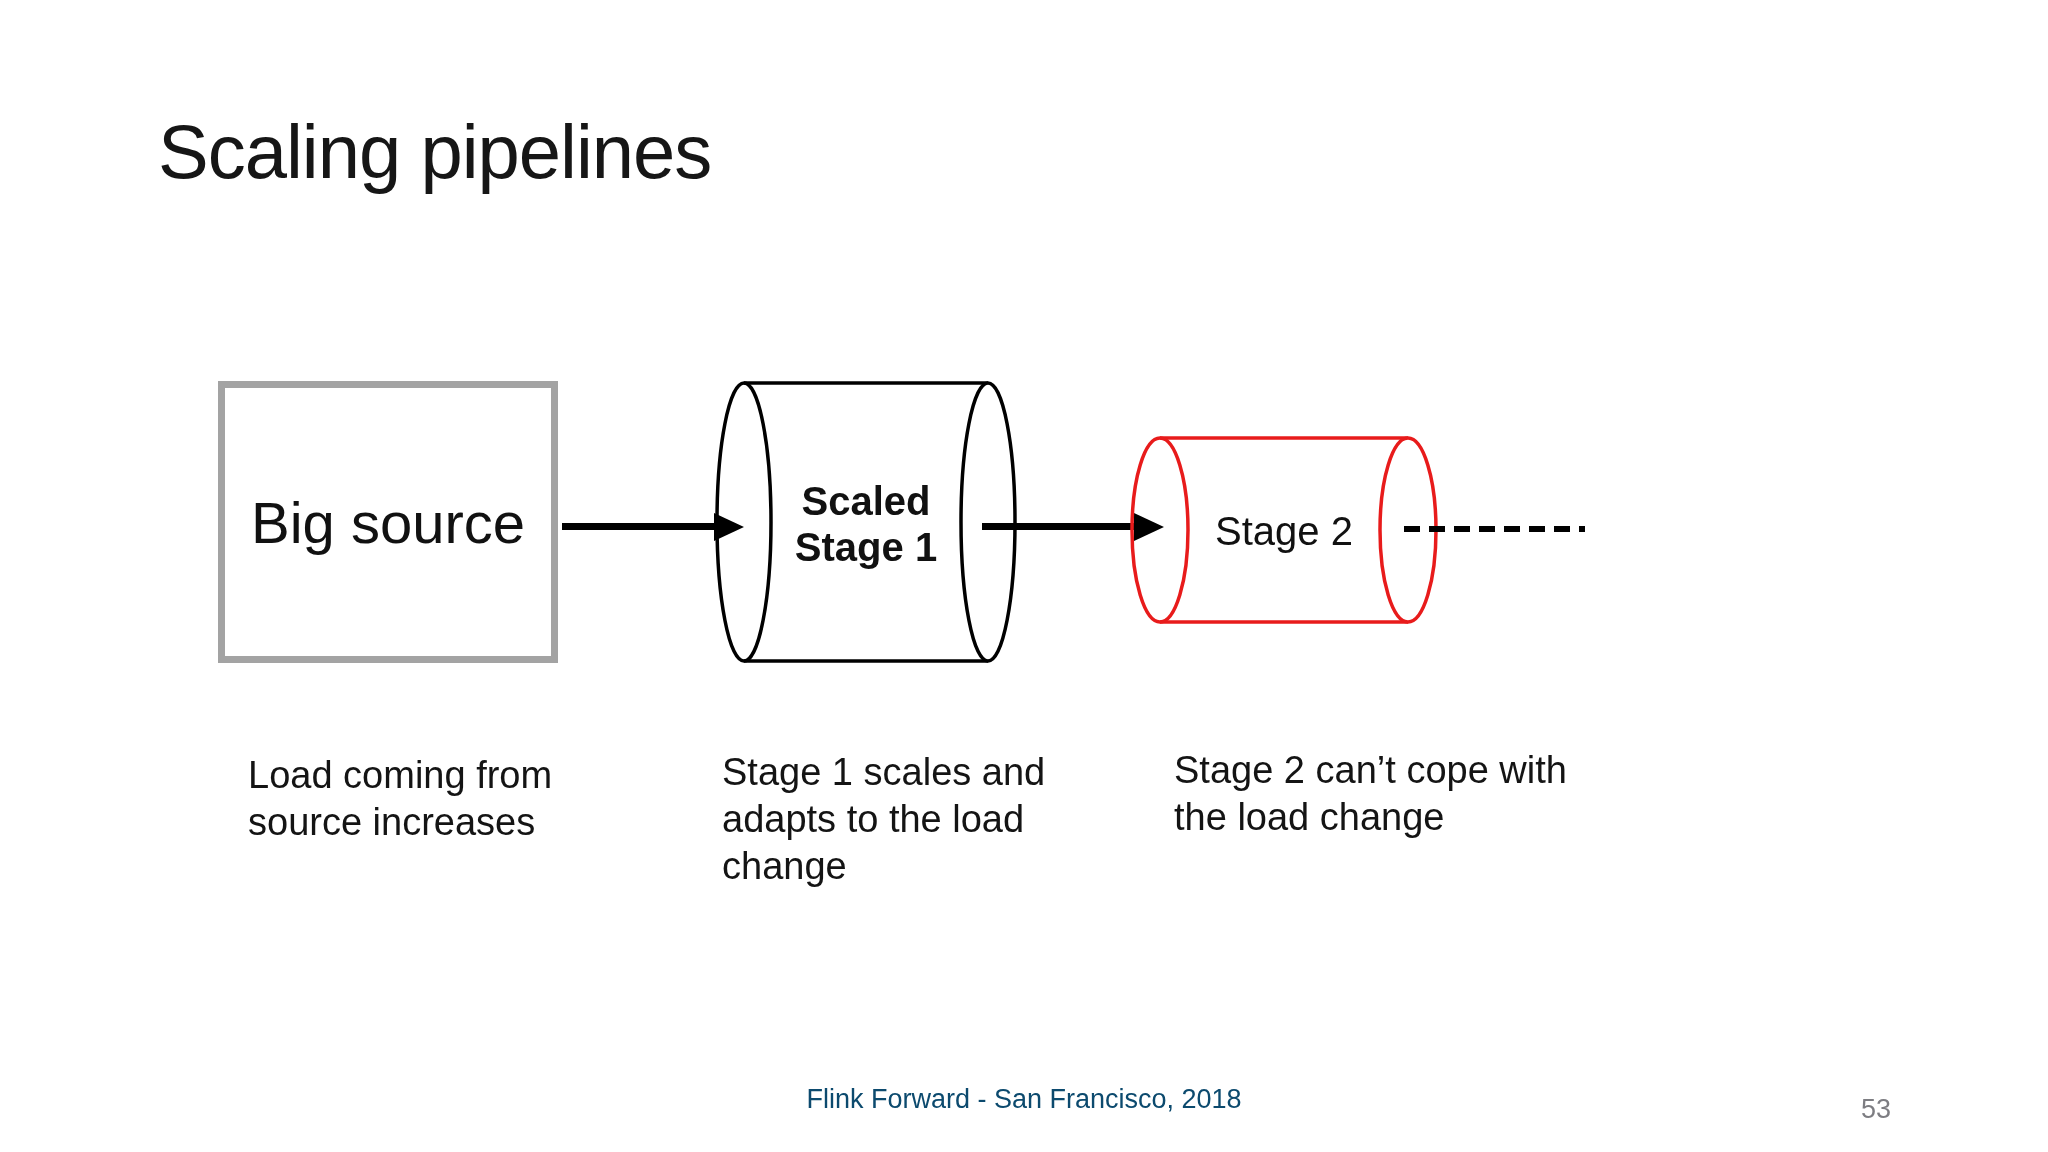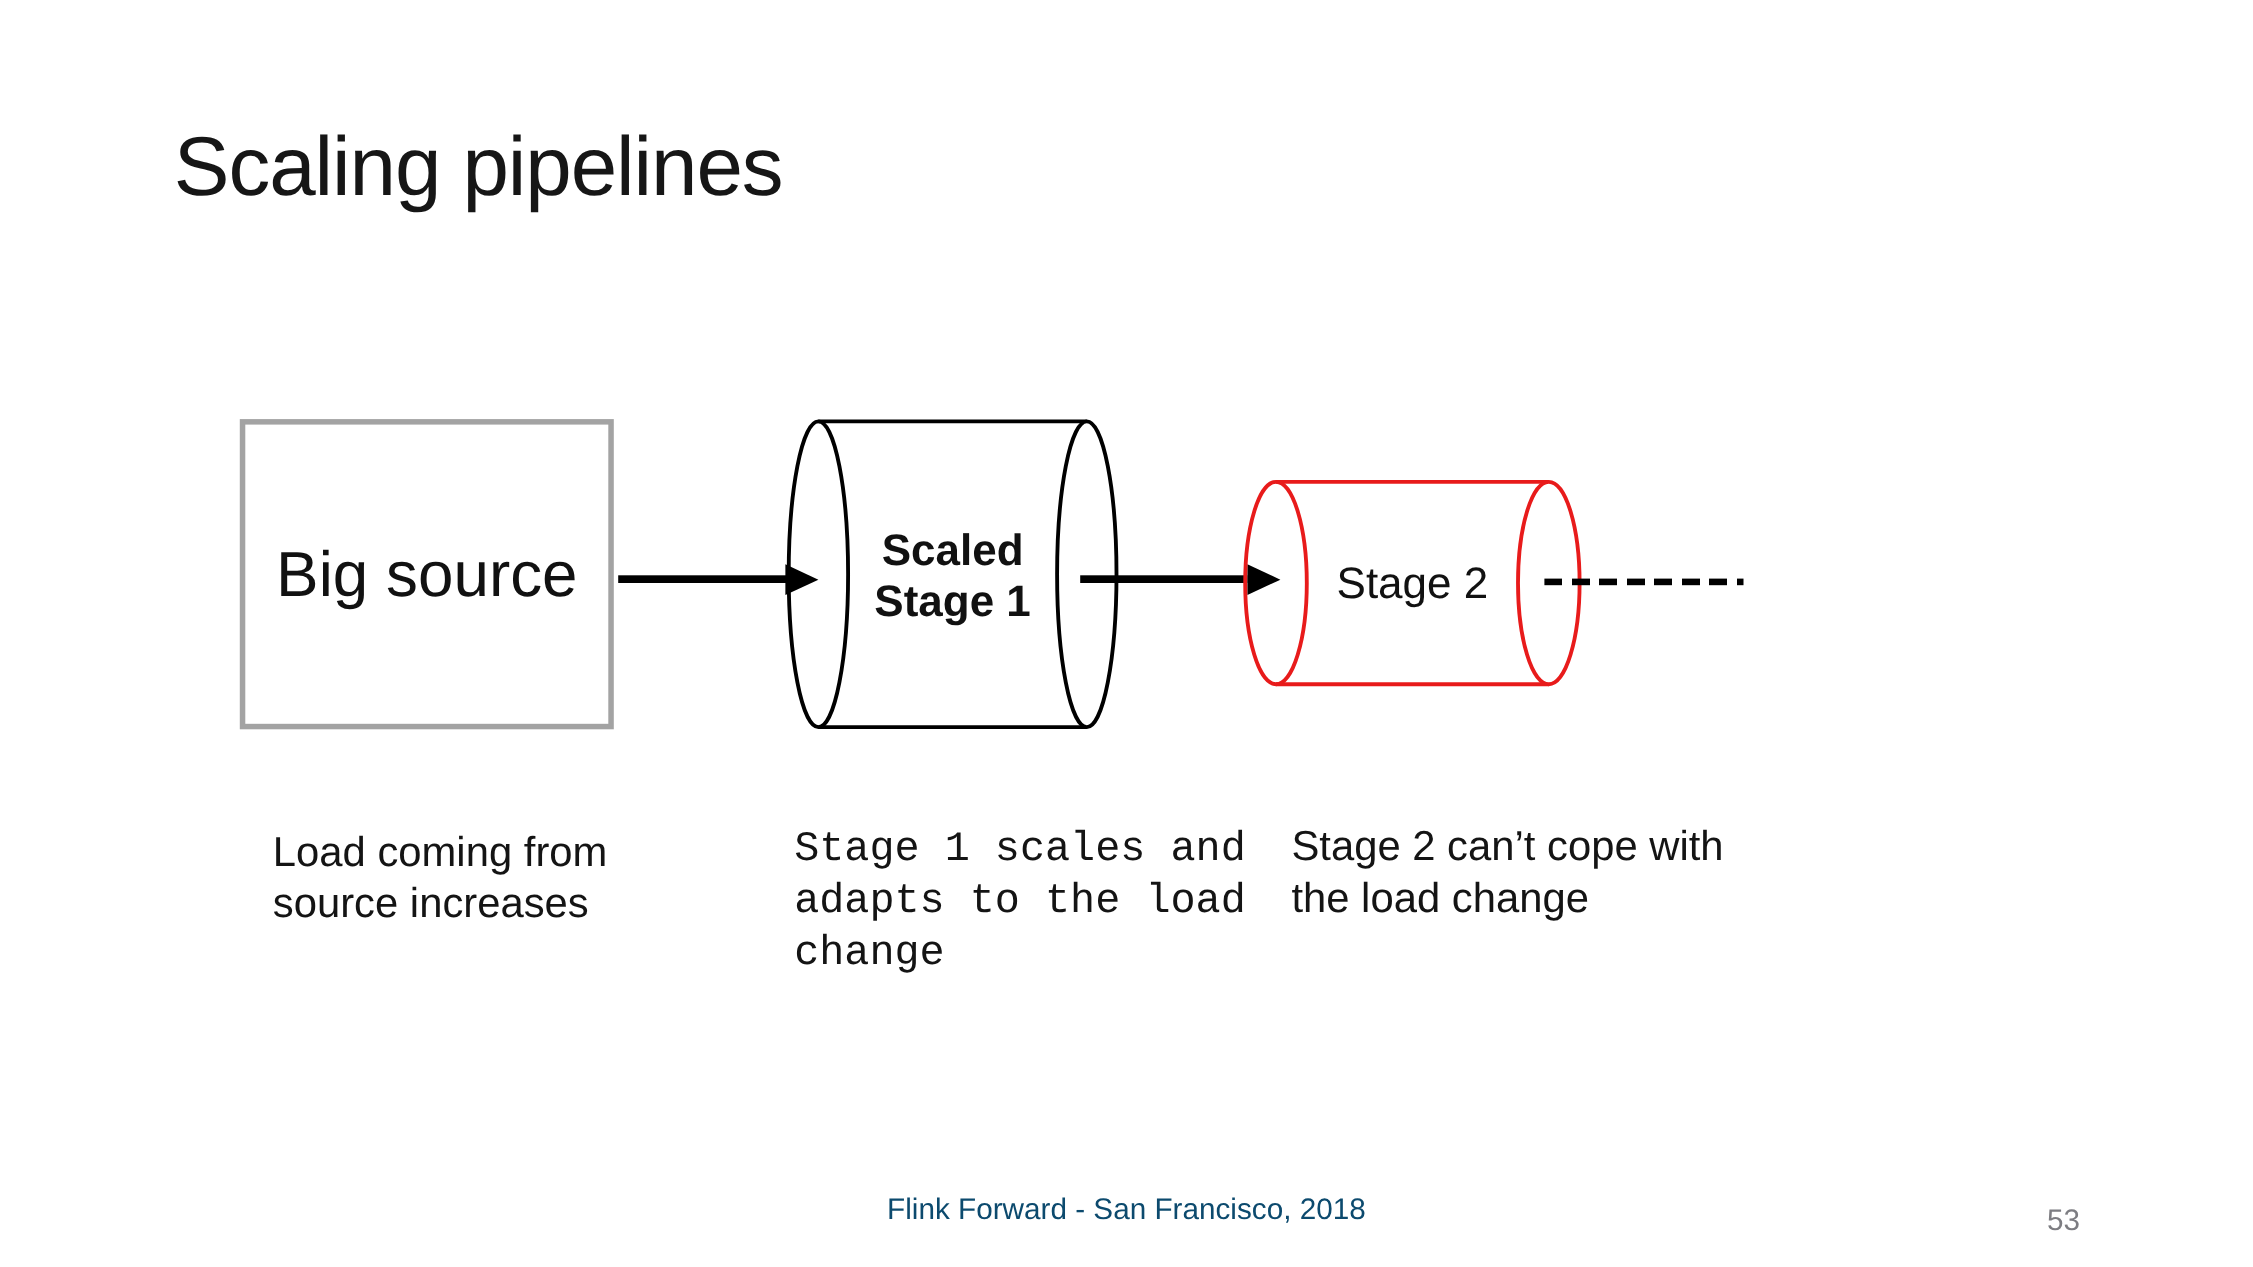--- a/index.html
+++ b/index.html
@@ -23,21 +23,21 @@
     letter-spacing: -1px;
     color: #161616;
     white-space: nowrap;
   }
   
   .source-box {
     position: absolute;
     left: 218px; top: 381px;
     width: 340px; height: 282px;
     box-sizing: border-box;
-    border: 5px solid #a3a3a3;
+    border: 7px solid #a3a3a3;
     background: #ffffff;
     display: flex; align-items: center; justify-content: center;
   }
   .source-box-label {
     font-size: 58px;
     color: #111111;
     white-space: nowrap;
   }
   
   .arrow-shaft {
@@ -79,21 +79,21 @@
   }
   
   .caption {
     position: absolute;
     font-size: 38px;
     line-height: 47px;
     color: #141414;
     white-space: pre-line;
   }
   .caption-1 { left: 248px; top: 752px; width: 420px; }
-  .caption-2 { left: 722px; top: 749px; width: 420px; font-family: Liberation Mono, monospace; }
+  .caption-2 { left: 722px; top: 749px; width: 420px; }
   .caption-3 { left: 1150px; top: 747px; width: 440px; margin-left: 24px; }
   
   .footer-text {
     position: absolute;
     left: 0; top: 1084px;
     width: 2048px;
     text-align: center;
     font-size: 27px;
     color: #0c4a6e;
   }

